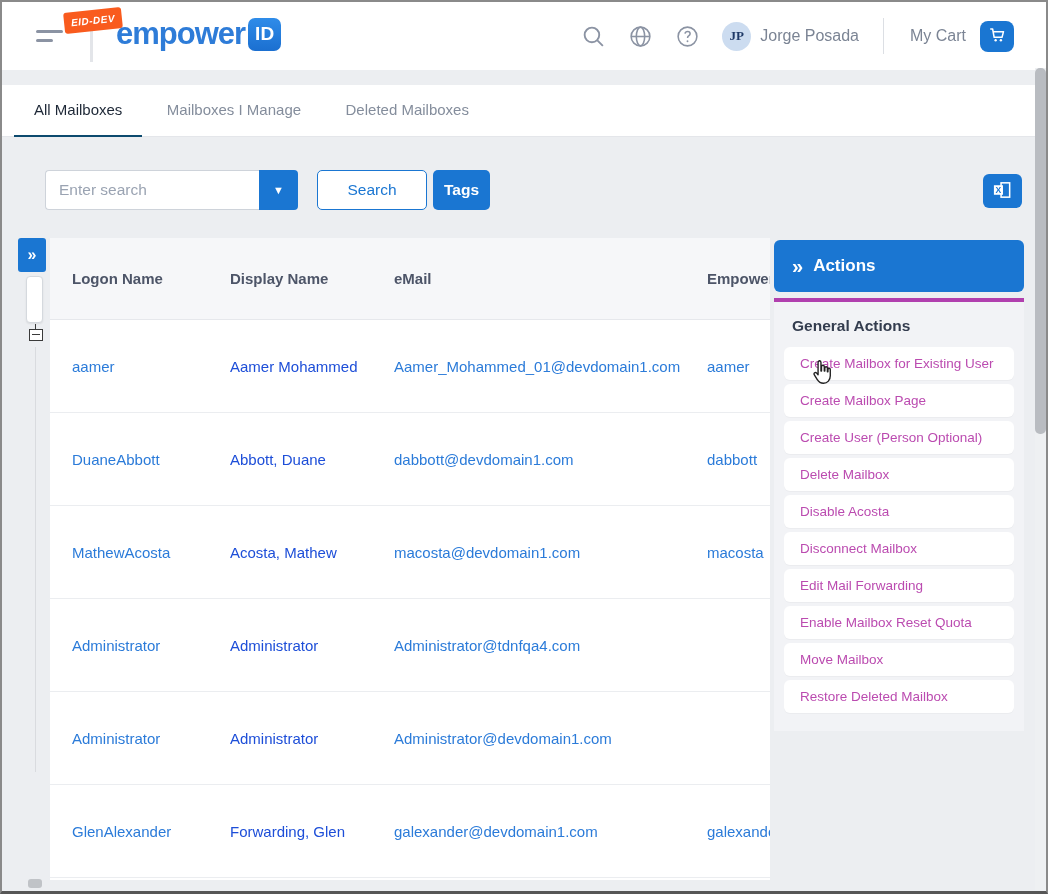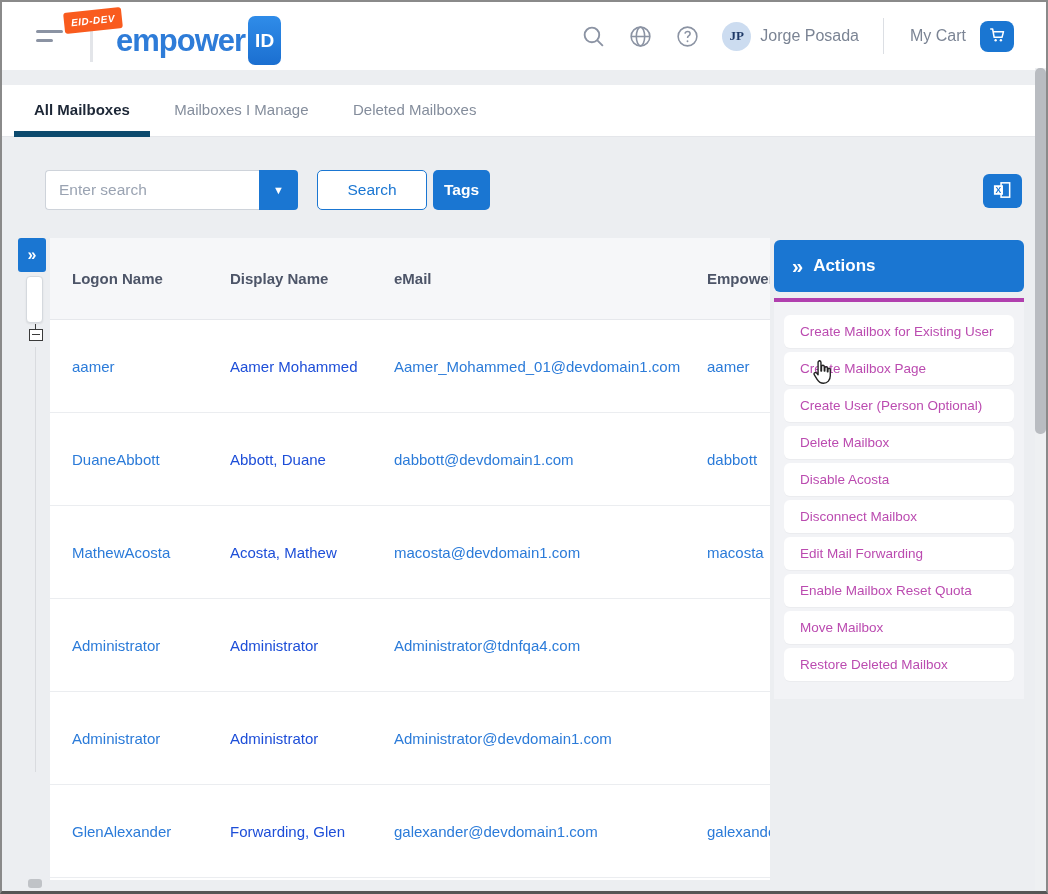--- a/index.html
+++ b/index.html
@@ -23,21 +23,21 @@
   .env-badge {
     position:absolute; left:62px; top:8px; width:58px; height:21px;
     background:#f95b1e; color:#ffffff; border-radius:3px;
     font-size:10px; font-weight:bold; font-style:italic; letter-spacing:.5px;
     display:flex; align-items:center; justify-content:center;
     transform:rotate(-6deg);
   }
   .logo { position:absolute; left:114px; top:14px; display:flex; align-items:center; }
   .logo-text { color:#2e7cd8; font-size:31px; font-weight:700; letter-spacing:-1px; }
   .logo-id {
-    margin-left:3px; width:33px; height:49px; border-radius:7px;
+    margin-left:3px; width:33px; height:33px; border-radius:7px;
     background:linear-gradient(180deg,#2f8ce9,#1b6fd0);
     color:#fff; font-size:19px; font-weight:800;
     display:flex; align-items:center; justify-content:center;
   }
   .header-right { position:absolute; right:32px; top:0; height:68px; display:flex; align-items:center; }
   .hicon { width:26px; height:26px; margin-left:21px; cursor:pointer; display:flex; align-items:center; justify-content:center; }
   .avatar {
     width:29px; height:29px; border-radius:50%; background:#ccdcf0;
     color:#1f3a68; font-family:"Liberation Serif", serif; font-weight:bold; font-size:13px;
     display:flex; align-items:center; justify-content:center; margin-left:22px; cursor:pointer;
@@ -52,21 +52,21 @@
 
   
   .tab-bar {
     position:absolute; left:0; top:83px; width:1044px; height:52px;
     background:#ffffff; border-bottom:1px solid #e4e6ea; padding-left:12px;
   }
   .tab {
     display:inline-block; height:52px; line-height:50px; padding:0 20px;
     font-size:15px; color:#848d9c; font-weight:500; cursor:pointer;
   }
-  .tab.active { color:#1d2736; font-weight:bold; border-bottom:6px solid #0c4a6e; }
+  .tab.active { color:#1d2736; font-weight:normal; border-bottom:2px solid #0c4a6e; }
 
   
   .search-wrap { position:absolute; left:43px; top:168px; width:253px; height:40px; display:flex; }
   .search-input {
     width:214px; height:40px; border:1px solid #ced3da; border-right:none;
     border-radius:4px 0 0 4px; padding:0 13px; font-size:15.5px; color:#333;
     font-family:"Liberation Sans", sans-serif; outline:none; background:#fff;
   }
   .search-input::placeholder { color:#9aa3b2; }
   .dd-btn {
@@ -288,20 +288,21 @@
     </div>
   </section>
 
   <aside class="actions-panel">
     <div class="actions-header">
       <span class="chev">»</span>
       <span class="ttl">Actions</span>
     </div>
     <div class="actions-divider"></div>
     <div class="actions-body">
+      <div class="actions-section">General Actions</div>
       <div class="action-item">Create Mailbox for Existing User</div>
       <div class="action-item">Create Mailbox Page</div>
       <div class="action-item">Create User (Person Optional)</div>
       <div class="action-item">Delete Mailbox</div>
       <div class="action-item">Disable Acosta</div>
       <div class="action-item">Disconnect Mailbox</div>
       <div class="action-item">Edit Mail Forwarding</div>
       <div class="action-item">Enable Mailbox Reset Quota</div>
       <div class="action-item">Move Mailbox</div>
       <div class="action-item">Restore Deleted Mailbox</div>

